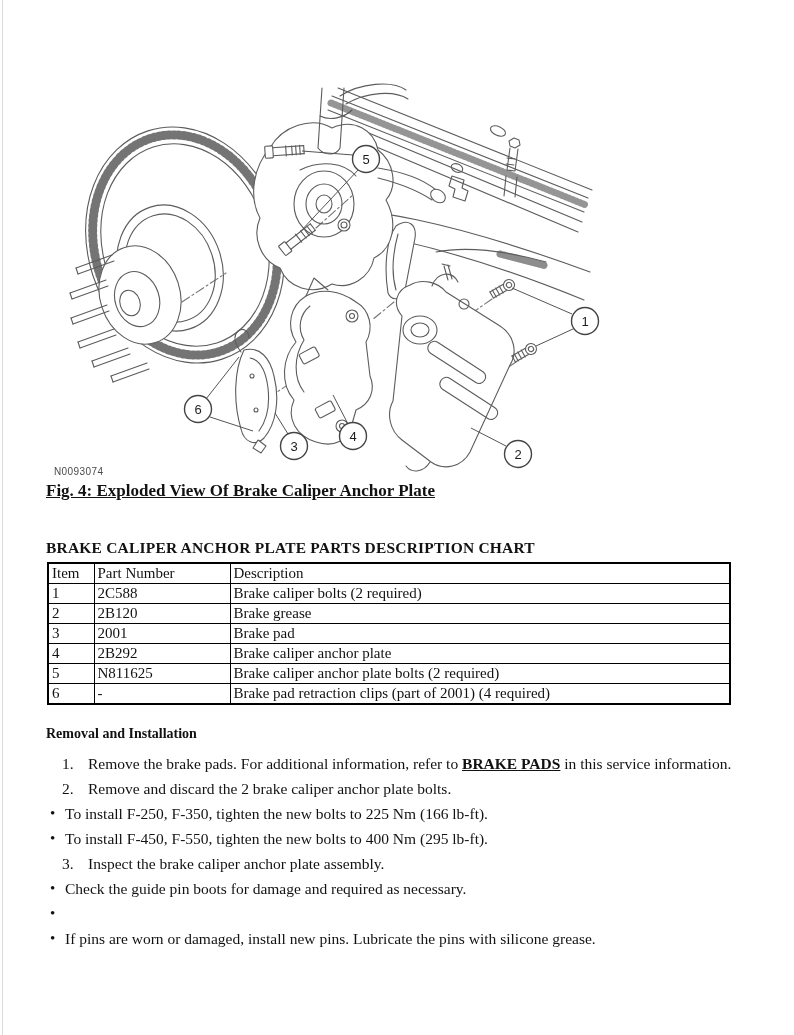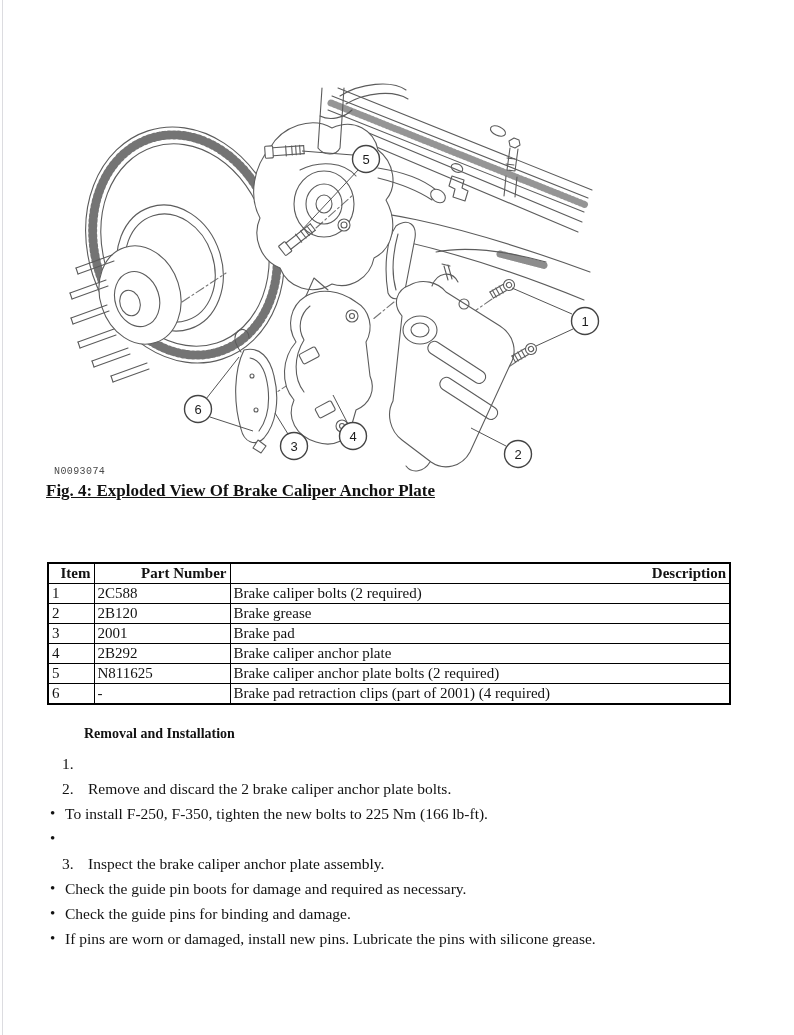--- a/index.html
+++ b/index.html
@@ -4,37 +4,37 @@
 <style>
   html,body{margin:0;padding:0;background:#fff;}
   #page{
     position:relative;width:794px;height:1035px;background:#ffffff;
     font-family:"Liberation Serif",serif;color:#121212;overflow:hidden;
   }
   .page-edge{position:absolute;left:2px;top:0;width:1px;height:100%;background:#dcdce0;}
   .diagram{position:absolute;left:0;top:0;}
   .fig-id{
     position:absolute;left:54px;top:466px;
-    font-family:Liberation Mono, monospace;font-size:10px;color:#4a4a4a;letter-spacing:.4px;
+    font-family:Liberation Sans, sans-serif;font-size:10px;color:#4a4a4a;letter-spacing:.4px;
   }
   .caption{position:absolute;left:46px;top:482px;font-size:17px;font-weight:bold;line-height:17.5px;}
   .caption .u{text-decoration:underline;}
   .table-title{position:absolute;left:46px;top:539px;font-size:15.5px;font-weight:bold;letter-spacing:.2px;}
   table.parts{
     position:absolute;left:47px;top:562px;width:684px;
     border-collapse:collapse;font-size:15px;
     border:2px solid #000;
   }
   table.parts th,table.parts td{
     border:1.5px solid #000;height:19px;line-height:19px;padding:0 3px;
     white-space:nowrap;overflow:hidden;
   }
-  table.parts th{font-weight:bold;text-align:right;}
+  table.parts th{font-weight:normal;text-align:left;}
   table.parts td{text-align:left;font-weight:normal;}
-  .proc-heading{position:absolute;left:46px;top:726px;font-size:14px;font-weight:bold;margin-left:38px;}
+  .proc-heading{position:absolute;left:46px;top:726px;font-size:14px;font-weight:bold;}
   .steps{position:absolute;left:0;top:755px;width:794px;font-size:15.5px;line-height:17px;}
   .step{display:flex;margin-bottom:8px;}
   .step-num{flex:0 0 26px;margin-left:62px;text-align:left;}
   .step-text{white-space:nowrap;}
   .bullets{margin:0;}
   .bullet{display:flex;margin-top:8px;}
   .bullet-dot{flex:0 0 15px;margin-left:50px;font-size:15px;}
   .bullet-text{white-space:nowrap;text-align:center;}
   .ref-link{font-weight:bold;text-decoration:underline;color:#121212;cursor:pointer;}
   .callout-num{font-family:"Liberation Sans",sans-serif;font-size:13px;fill:#1c1c1c;}
@@ -213,20 +213,21 @@
       <text class="callout-num" x="198" y="413.5" text-anchor="middle">6</text>
     </g>
   </svg>
 
   <div class="fig-id">N0093074</div>
 
   <div class="caption">
     <div class="u">Fig. 4: Exploded View Of Brake Caliper Anchor Plate</div>
   </div>
 
+  <div class="table-title">BRAKE CALIPER ANCHOR PLATE PARTS DESCRIPTION CHART</div>
 
   <table class="parts">
     <colgroup>
         <col style="width:46px">
         <col style="width:136px">
         <col>
       </colgroup>
     <thead>
       <tr>
         <th>Item</th>
@@ -266,51 +267,52 @@
         <td>Brake pad retraction clips (part of 2001) (4 required)</td>
       </tr>
     </tbody>
   </table>
 
   <div class="proc-heading">Removal and Installation</div>
 
   <div class="steps">
     <div class="step">
       <span class="step-num">1.</span>
+      <span class="step-text"><span>Remove the brake pads. For additional information, refer to </span><a class="ref-link">BRAKE PADS</a><span> in this service information.</span></span>
     </div>
 
     <div>
       <div class="step">
         <span class="step-num">2.</span>
         <span class="step-text">Remove and discard the 2 brake caliper anchor plate bolts.</span>
       </div>
       <div class="bullets">
         <div class="bullet">
           <span class="bullet-dot">•</span>
           <span class="bullet-text">To install F-250, F-350, tighten the new bolts to 225 Nm (166 lb-ft).</span>
         </div>
         <div class="bullet">
           <span class="bullet-dot">•</span>
+          <span class="bullet-text">To install F-450, F-550, tighten the new bolts to 400 Nm (295 lb-ft).</span>
         </div>
       </div>
     </div>
 
     <div style="margin-top:8px;">
       <div class="step">
         <span class="step-num">3.</span>
         <span class="step-text">Inspect the brake caliper anchor plate assembly.</span>
       </div>
       <div class="bullets">
         <div class="bullet">
           <span class="bullet-dot">•</span>
           <span class="bullet-text">Check the guide pin boots for damage and required as necessary.</span>
         </div>
         <div class="bullet">
           <span class="bullet-dot">•</span>
-          <span class="bullet-text">Check the guide pins for binding and damage.</span>
         </div>
         <div class="bullet">
           <span class="bullet-dot">•</span>
           <span class="bullet-text">If pins are worn or damaged, install new pins. Lubricate the pins with silicone grease.</span>
         </div>
       </div>
     </div>
   </div>
 </div>
 

